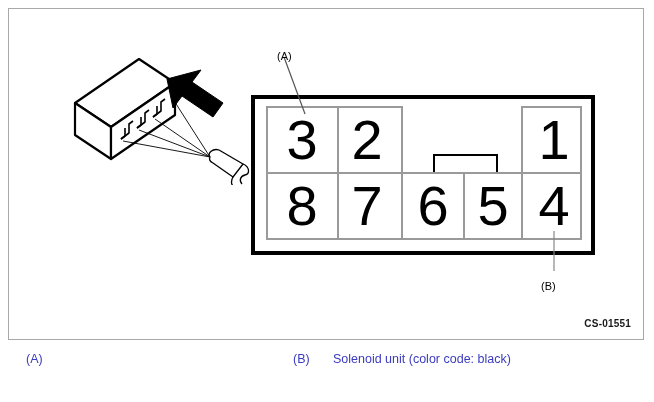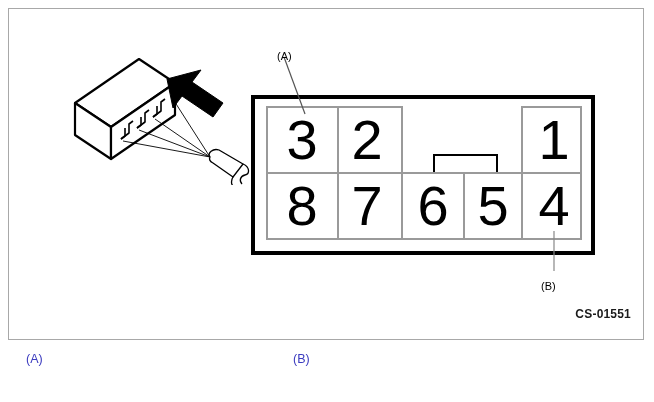--- a/index.html
+++ b/index.html
@@ -53,22 +53,22 @@
     letter-spacing: 0px;
     white-space: nowrap;
   }
   #callout-a-label { left: 268px; top: 41px; }
   #callout-b-label { left: 532px; top: 271px; }
 
   
   #figure-code {
     position: absolute;
     right: 12px;
-    bottom: 18px;
-    font-size: 12px;
+    bottom: 10px;
+    font-size: 10px;
     font-weight: bold;
     color: #1a1a1a;
     font-family: "Liberation Sans", sans-serif;
     letter-spacing: 0.2px;
   }
 
   
   #legend {
     position: absolute;
     left: 8px;
@@ -203,14 +203,15 @@
 
   <div id="figure-code">CS-01551</div>
 </div>
 
 <div id="legend">
   <div class="legend-entry" id="legend-entry-a">
     <span class="legend-key">(A)</span>
   </div>
   <div class="legend-entry" id="legend-entry-b">
     <span class="legend-key">(B)</span>
+    <span class="legend-text">Solenoid unit (color code: black)</span>
   </div>
 </div>
 
 </body></html>

